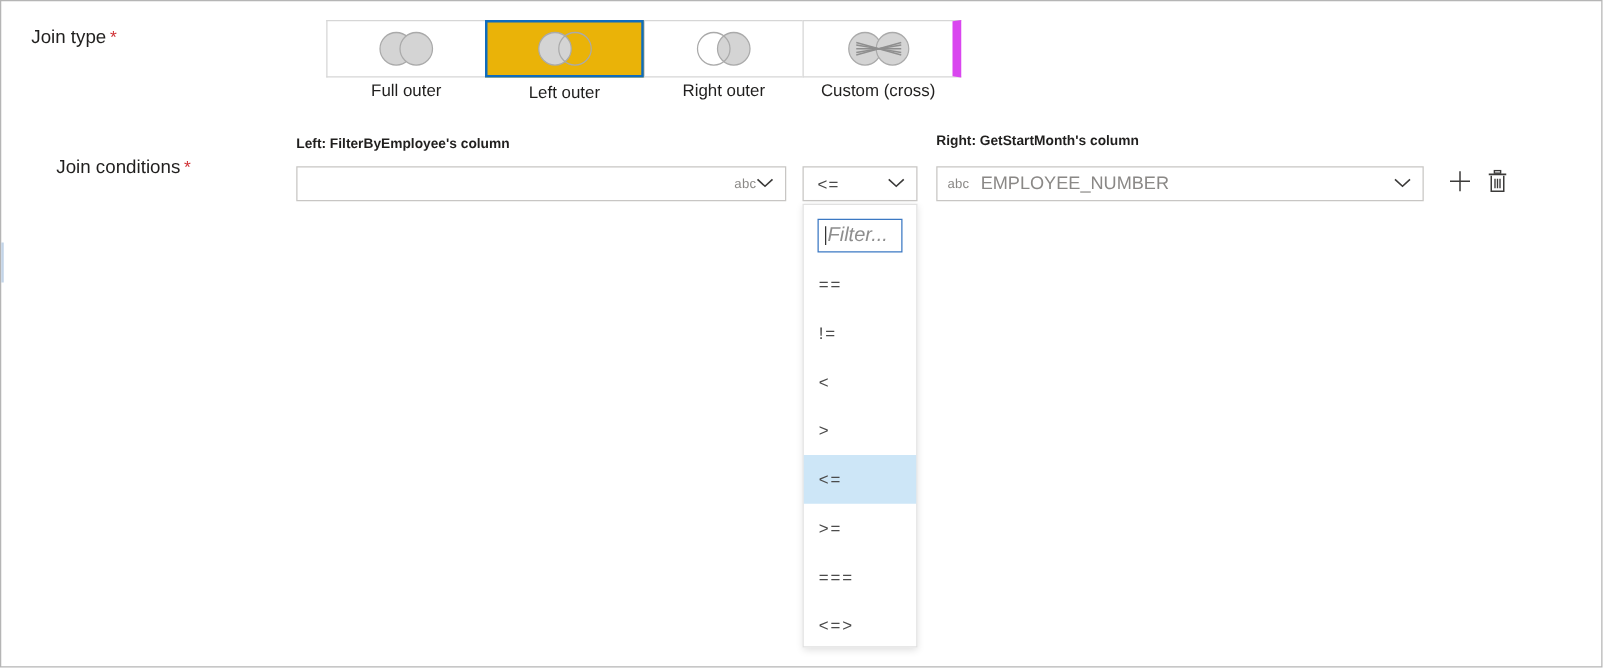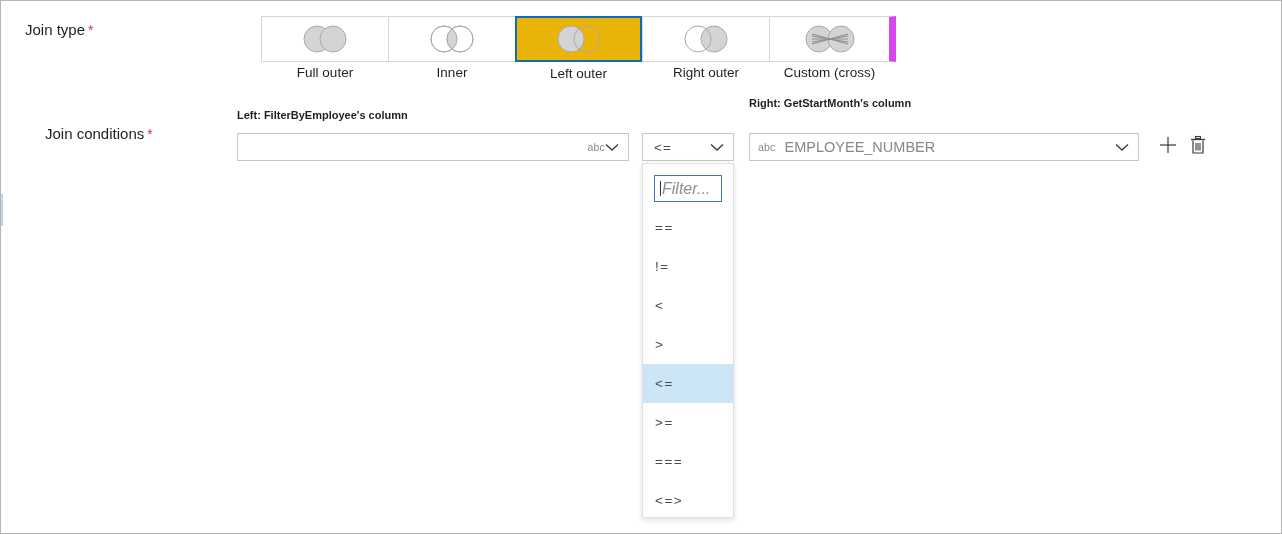--- a/index.html
+++ b/index.html
@@ -102,21 +102,21 @@
 
   
   .col-head {
     position: absolute;
     font-size: 11px;
     font-weight: bold;
     color: #201f1e;
     white-space: nowrap;
   }
   .col-head.left  { left: 236px; top: 108px; }
-  .col-head.right { left: 748px; top: 96px; text-align: center; }
+  .col-head.right { left: 748px; top: 106px; text-align: center; }
 
   .combo {
     position: absolute;
     box-sizing: border-box;
     height: 28px;
     border: 1px solid #c8c6c4;
     background: #ffffff;
     display: flex;
     align-items: center;
     cursor: pointer;
@@ -238,37 +238,20 @@
     <div class="jt-item">
       <span>
         <svg class="jt-svg" width="62" height="30" viewBox="0 0 62 30">
           <circle cx="23" cy="15" r="13" fill="#d4d4d4" stroke="#aaaaaa" stroke-width="1"></circle>
           <circle cx="39" cy="15" r="13" fill="#d4d4d4" stroke="#aaaaaa" stroke-width="1"></circle>
         </svg>
       </span>
       <span class="jt-caption">Full outer</span>
     </div>
 
-    <div class="jt-item">
-      <span>
-        <svg class="jt-svg" width="62" height="30" viewBox="0 0 62 30">
-          <defs>
-            <clipPath id="clipInnerA">
-                <circle cx="23" cy="15" r="13"></circle>
-              </clipPath>
-          </defs>
-          <circle cx="23" cy="15" r="13" fill="#ffffff" stroke="#aaaaaa" stroke-width="1"></circle>
-          <circle cx="39" cy="15" r="13" fill="#ffffff" stroke="#aaaaaa" stroke-width="1"></circle>
-          <circle cx="39" cy="15" r="13" fill="#d4d4d4" clip-path="url(#clipInnerA)"></circle>
-          <circle cx="23" cy="15" r="13" fill="none" stroke="#aaaaaa" stroke-width="1"></circle>
-          <circle cx="39" cy="15" r="13" fill="none" stroke="#aaaaaa" stroke-width="1"></circle>
-        </svg>
-      </span>
-      <span class="jt-caption">Inner</span>
-    </div>
 
     <div class="jt-item selected">
       <span>
         <svg class="jt-svg" width="62" height="30" viewBox="0 0 62 30">
           <circle cx="23" cy="15" r="13" fill="#d4d4d4" stroke="#aaaaaa" stroke-width="1"></circle>
           <circle cx="39" cy="15" r="13" fill="none" stroke="#aaaaaa" stroke-width="1"></circle>
         </svg>
       </span>
       <span class="jt-caption">Left outer</span>
     </div>

